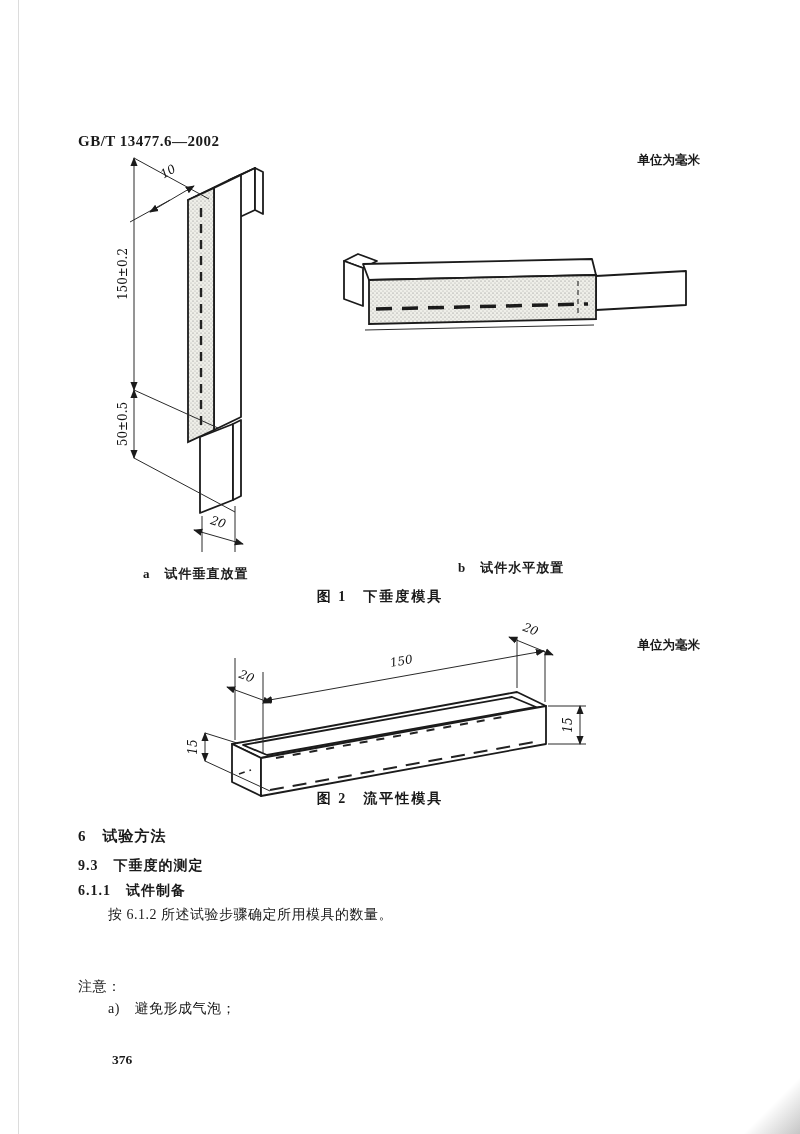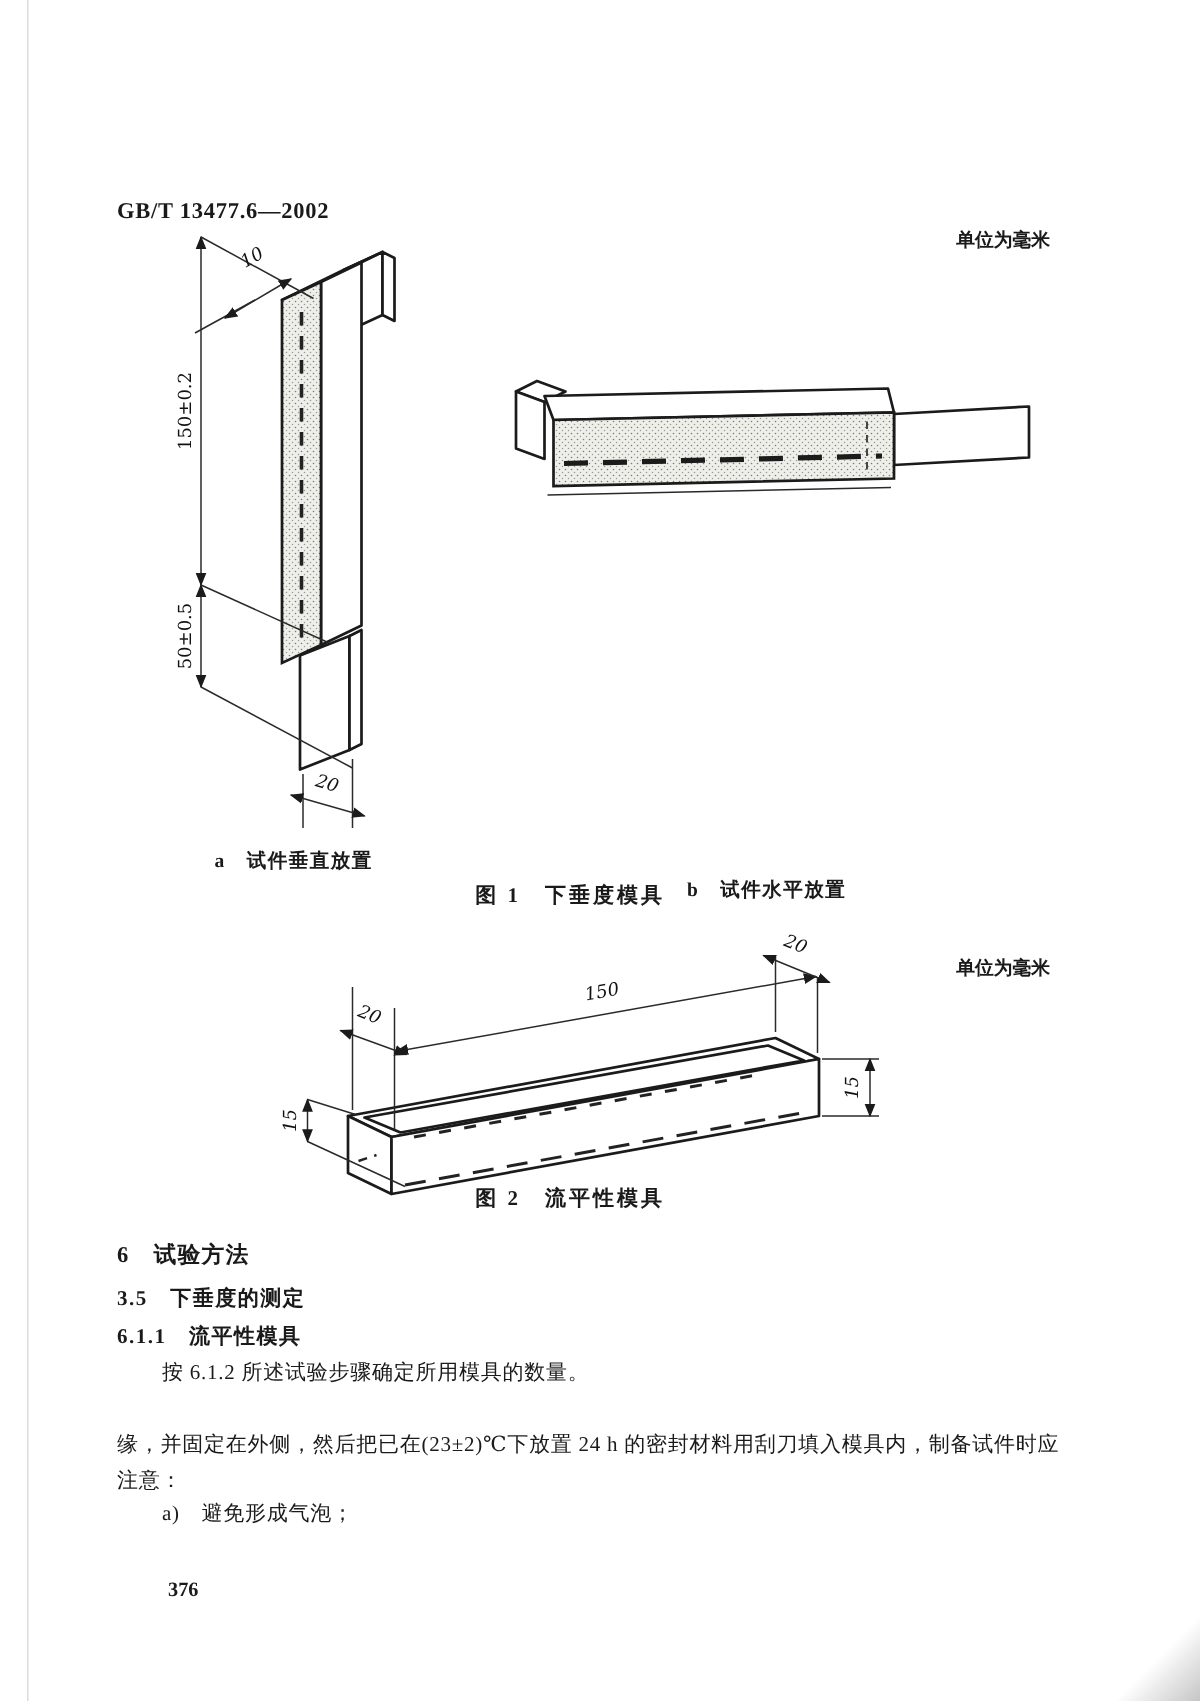--- a/index.html
+++ b/index.html
@@ -131,29 +131,28 @@
       <line class="thin" x1="205" y1="761" x2="270" y2="791"></line>
       <line class="dim" x1="205" y1="733" x2="205" y2="761" marker-start="url(#arw)" marker-end="url(#arw)"></line>
       <text class="dimtxt" text-anchor="middle" transform="rotate(-90 197 747)" x="197" y="747">15</text>
     </g>
   </svg>
 
   <div class="abs hdr" style="left:78px;top:88px">GB/T 13477.6—2002</div>
   <div class="abs units" style="left:540px;top:126px">单位为毫米</div>
 
   <div class="abs cap" style="left:143px;top:565px">a　试件垂直放置</div>
-  <div class="abs cap" style="left:458px;top:584px">b　试件水平放置</div>
+  <div class="abs cap" style="left:458px;top:559px">b　试件水平放置</div>
   <div class="abs figtitle" style="top:588px">图 1　下垂度模具</div>
 
   <div class="abs units" style="left:540px;top:611px">单位为毫米</div>
   <div class="abs figtitle" style="top:790px">图 2　流平性模具</div>
 
   <div class="abs h1x" style="left:78px;top:827px">6　试验方法</div>
-  <div class="abs h2x" style="left:78px;top:857px">3.5　下垂度的测定</div>
-  <div class="abs h2x" style="left:78px;top:882px">6.1.1　流平性模具</div>
+  <div class="abs h2x" style="left:78px;top:857px">9.3　下垂度的测定</div>
+  <div class="abs h2x" style="left:78px;top:882px">6.1.1　试件制备</div>
 
   <div class="abs body-line" style="left:108px;top:906px">按 6.1.2 所述试验步骤确定所用模具的数量。</div>
-  <div class="abs body-line" style="left:78px;top:954px">缘，并固定在外侧，然后把已在(23±2)℃下放置 24 h 的密封材料用刮刀填入模具内，制备试件时应</div>
   <div class="abs body-line" style="left:78px;top:978px">注意：</div>
   <div class="abs body-line" style="left:108px;top:1000px">a)　避免形成气泡；</div>
 
   <div class="abs pgnum" style="left:112px;top:1052px">376</div>
 </div>
 
 </body></html>

